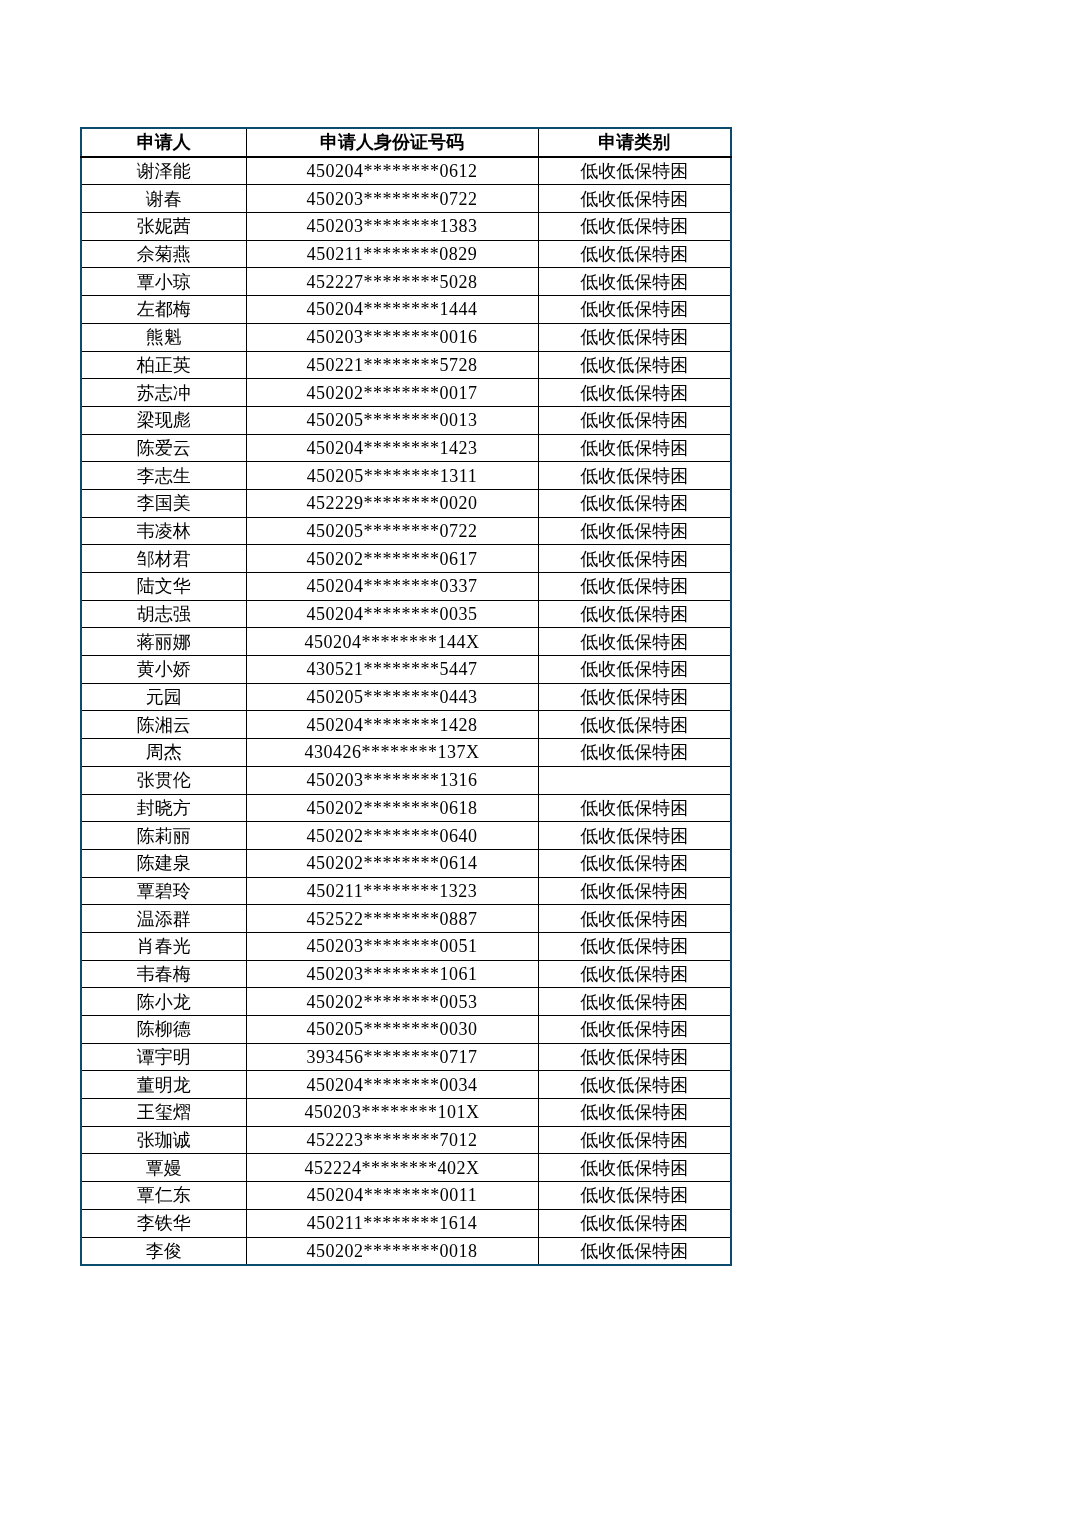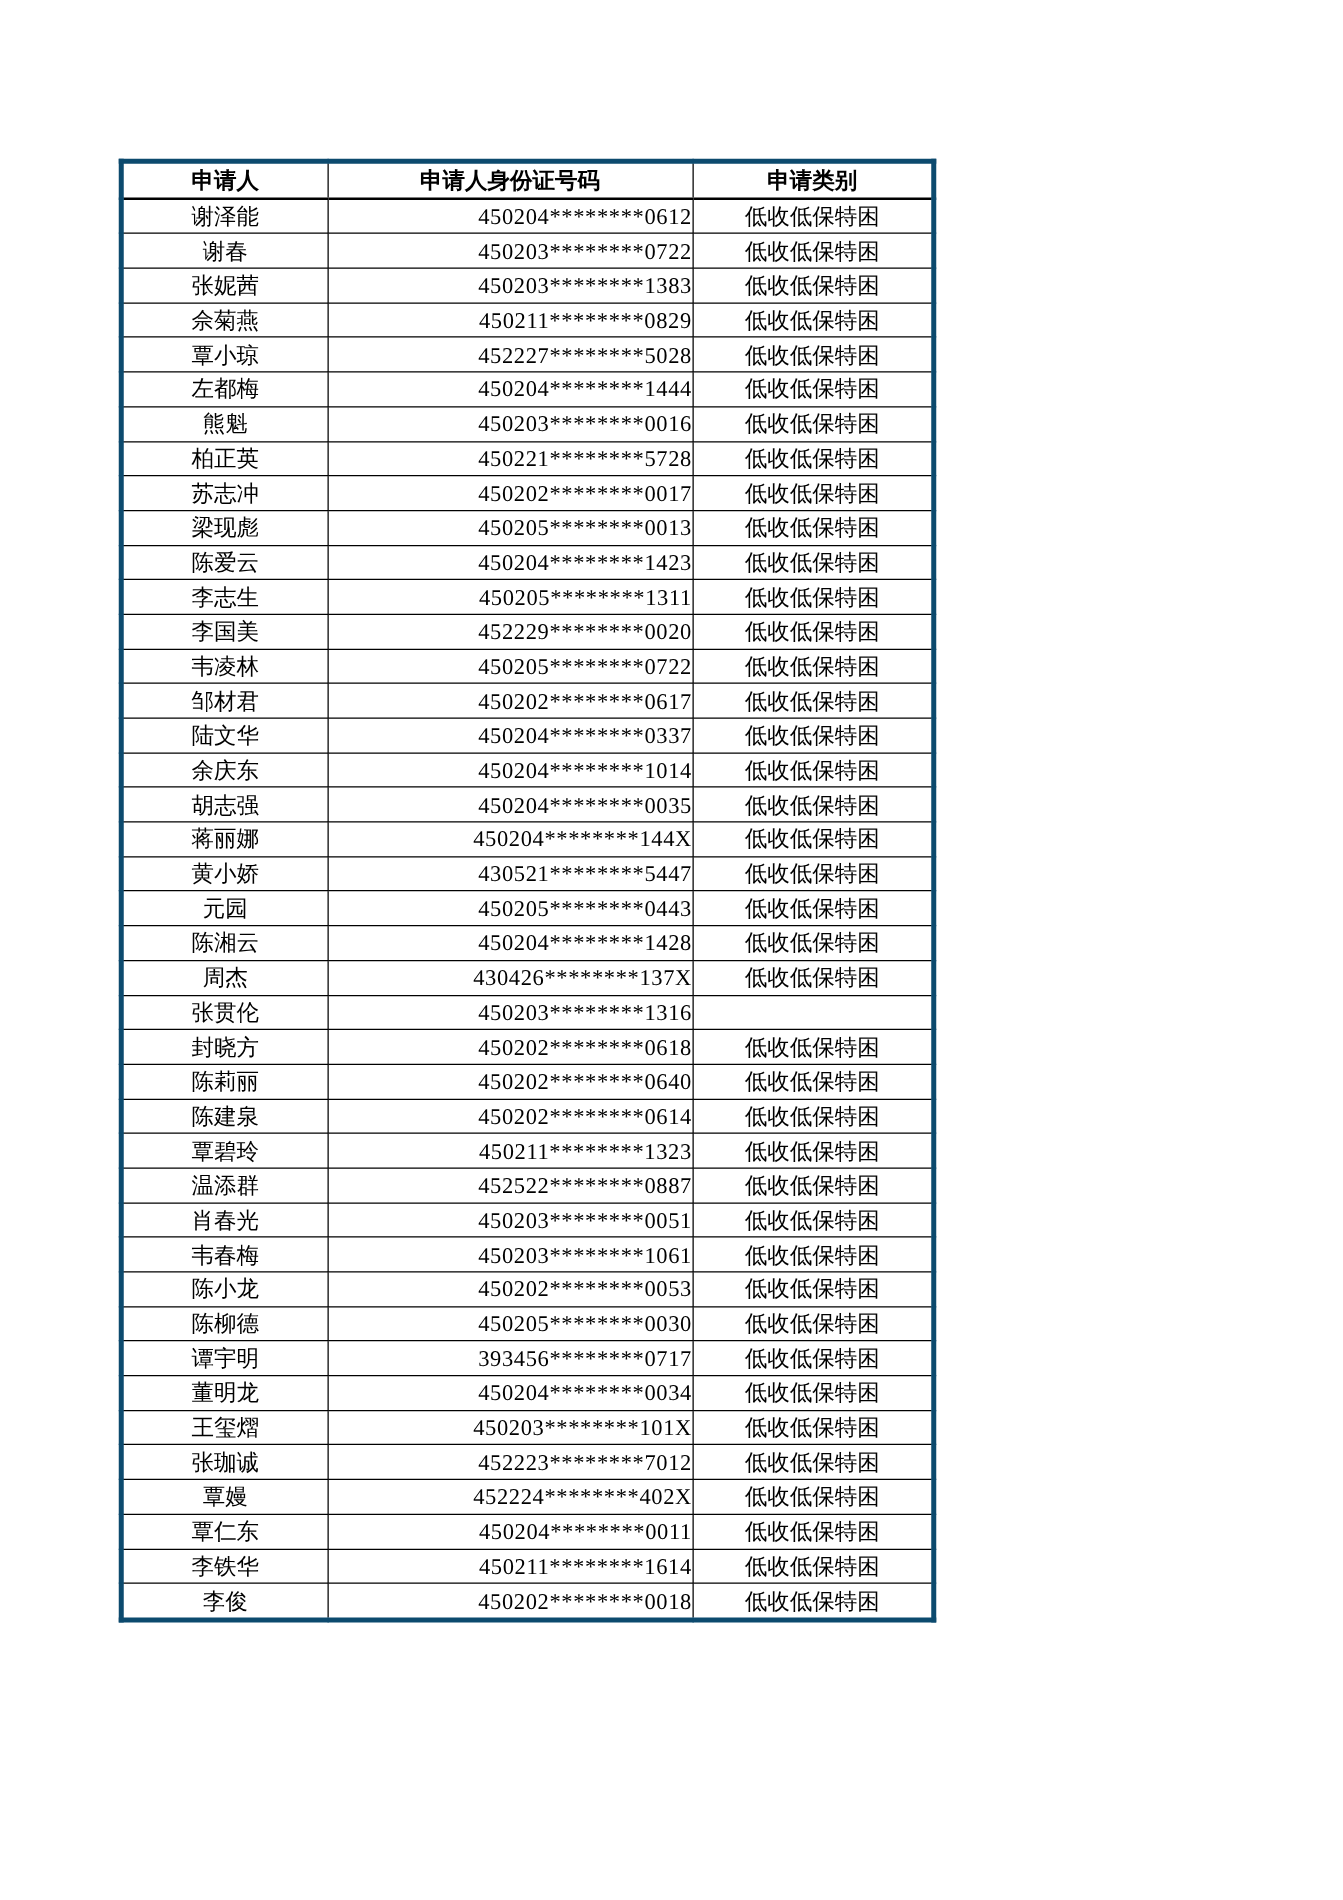--- a/index.html
+++ b/index.html
@@ -9,26 +9,26 @@
   }
   body {
     width: 1074px;
     height: 1520px;
     position: relative;
     font-family: "Liberation Serif", "DejaVu Serif", serif;
     color: #000000;
   }
   .sheet-table {
     position: absolute;
-    left: 95px;
+    left: 80px;
     top: 127px;
     width: 650px;
     border-collapse: collapse;
     table-layout: fixed;
-    border: 4px solid #0c4a6e;
+    border: 2px solid #0c4a6e;
   }
   .sheet-table col.c-name { width: 165px; }
   .sheet-table col.c-id   { width: 292px; }
   .sheet-table col.c-cat  { width: 193px; }
   .sheet-table th,
   .sheet-table td {
     border: 1px solid #000000;
     text-align: center;
     vertical-align: middle;
     height: 26.7px;
@@ -38,21 +38,20 @@
     overflow: hidden;
     white-space: nowrap;
   }
   .sheet-table th {
     font-weight: bold;
     border-bottom-width: 2px;
   }
   .sheet-table td.id-cell {
     font-family: "Liberation Serif", "DejaVu Serif", serif;
     letter-spacing: 0.5px;
-    text-align: right;
   }
 </style>
 </head>
 <body>
 
 <table class="sheet-table">
   <colgroup>
     <col class="c-name">
     <col class="c-id">
     <col class="c-cat">
@@ -139,25 +138,20 @@
         <td>邹材君</td>
         <td class="id-cell">450202********0617</td>
         <td>低收低保特困</td>
       </tr>
       <tr>
         <td>陆文华</td>
         <td class="id-cell">450204********0337</td>
         <td>低收低保特困</td>
       </tr>
       <tr>
-        <td>余庆东</td>
-        <td class="id-cell">450204********1014</td>
-        <td>低收低保特困</td>
-      </tr>
-      <tr>
         <td>胡志强</td>
         <td class="id-cell">450204********0035</td>
         <td>低收低保特困</td>
       </tr>
       <tr>
         <td>蒋丽娜</td>
         <td class="id-cell">450204********144X</td>
         <td>低收低保特困</td>
       </tr>
       <tr>

